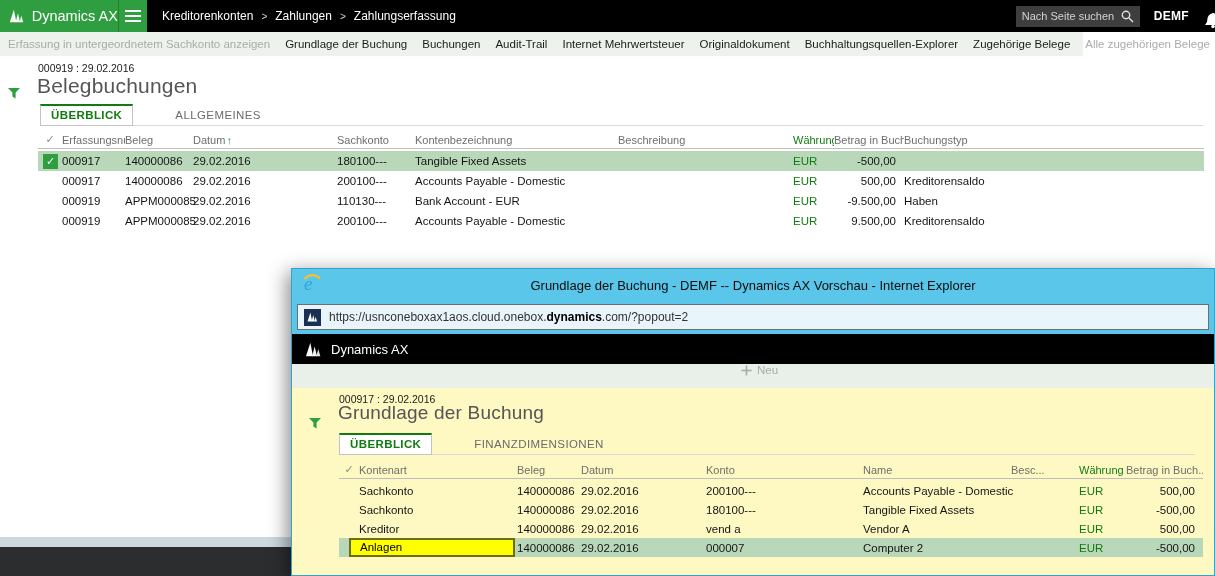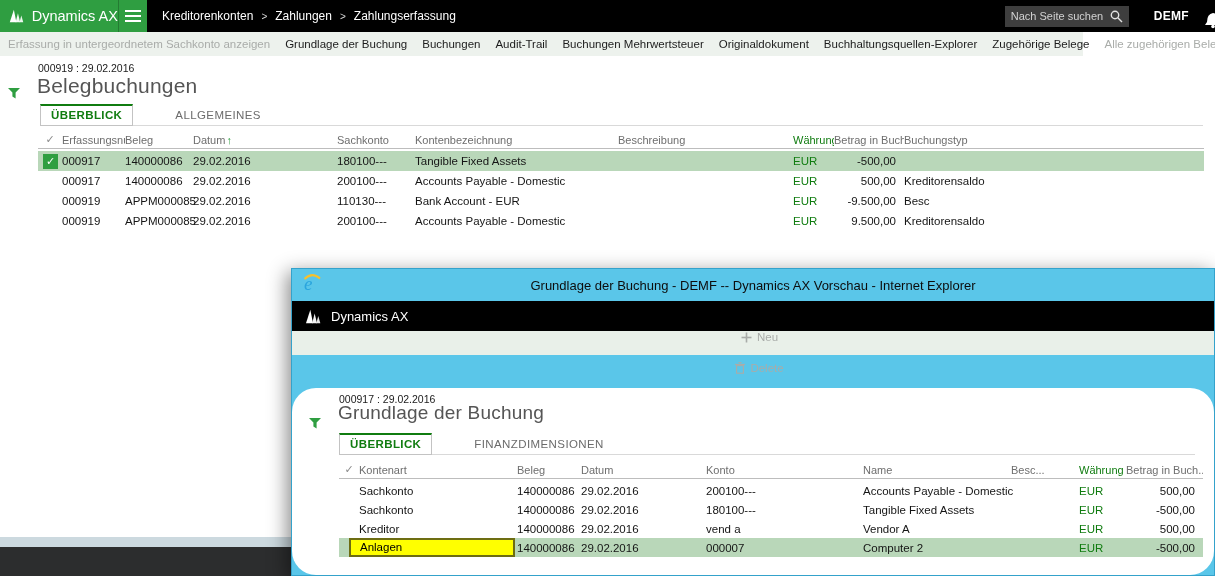--- a/index.html
+++ b/index.html
@@ -15,21 +15,21 @@
   .brand-text { font-size:14.5px; margin-left:7px; flex:1; white-space:nowrap; }
   .brand-sep { width:1px; height:32px; background:rgba(0,0,0,.22); }
   .hamburger { width:36px; height:32px; display:flex; flex-direction:column; justify-content:center; align-items:center; gap:3px; cursor:pointer; }
   .hamburger span { display:block; width:16px; height:2px; background:#fff; }
   .breadcrumb { display:flex; align-items:center; margin-left:15px; font-size:12px; white-space:nowrap; }
   .crumb { color:#fff; }
   .crumb-sep { margin:0 8px; color:#d8d8d8; font-size:10px; }
   .search-box { margin-left:auto; width:124px; height:21px; background:#3e3e3e; display:flex;
     align-items:center; padding:0 6px; flex:0 0 auto; }
   .search-ph { flex:1; font-size:11px; color:#d2d2d2; white-space:nowrap; }
-  .company { margin:0 14px 0 25px; font-size:12px; font-weight:700; letter-spacing:.3px; }
+  .company { margin:0 14px 0 14px; font-size:12px; font-weight:700; letter-spacing:.3px; }
   .bell-clip { width:12px; height:32px; overflow:hidden; flex:0 0 auto; }
 
   
   #actionbar { position:absolute; left:0; top:32px; width:1083px; height:24px; background:#edf2ed;
     display:flex; align-items:center; padding:0 16px 0 8px; font-size:11.5px; color:#1c1c1c; z-index:5; }
   .act-flow { display:flex; align-items:center; white-space:nowrap; }
   .action { margin-right:15px; cursor:pointer; }
   .action.disabled { color:#a9aca9; cursor:default; }
 
   
@@ -80,21 +80,21 @@
   .fav { width:17px; height:17px; background:#1b2f55; margin-right:8px; display:flex; align-items:center;
     justify-content:center; flex:0 0 auto; }
   .url { white-space:nowrap; color:#333; }
   .url b { color:#000; }
   .p-black { height:30px; background:#000; display:flex; align-items:center; color:#fff; padding-left:13px; gap:9px; font-size:13px; }
   .p-actions { height:24px; background:#e9f0e9; display:flex; align-items:center; padding-left:13px; gap:19px;
     font-size:11.5px; color:#1c1c1c;flex-direction:column; }
   .p-act { display:flex; align-items:center; gap:5px; cursor:pointer; }
   .p-act.disabled { color:#a9aca9; cursor:default; }
   .p-act.options-b { font-weight:700; font-size:11px; letter-spacing:.4px; }
-  .p-body { position:absolute; left:0; top:119px; right:0; bottom:0; background:#ffffff;border-radius:24px; }
+  .p-body { position:absolute; left:0; top:119px; right:0; bottom:0; background:#fef9c3; }
 </style>
 </head>
 <body>
 
 <div id="topbar">
   <div class="brand">
     <svg width="20" height="18" viewBox="0 0 20 18">
       <polygon points="1,17 6.2,1 9.4,17" fill="#fff"></polygon>
       <polygon points="8.4,17 11.4,5.5 14.2,17" fill="#fff" opacity=".95"></polygon>
       <polygon points="13.4,17 15.7,8.5 18.2,17" fill="#fff" opacity=".9"></polygon>
@@ -129,21 +129,21 @@
     </svg>
   </span>
 </div>
 
 <div id="actionbar">
   <div class="act-flow" id="main-actions">
       <span class="action disabled">Erfassung in untergeordnetem Sachkonto anzeigen</span>
       <span class="action">Grundlage der Buchung</span>
       <span class="action">Buchungen</span>
       <span class="action">Audit-Trail</span>
-      <span class="action">Buchungen Mehrwertsteuer</span>
+      <span class="action">Internet Mehrwertsteuer</span>
       <span class="action">Originaldokument</span>
       <span class="action">Buchhaltungsquellen-Explorer</span>
       <span class="action">Zugehörige Belege</span>
       <span class="action disabled">Alle zugehörigen Belege</span>
     </div>
 
 </div>
 
 <div id="main-content">
   <span class="funnel" style="left:8px; top:29px;">
@@ -200,21 +200,21 @@
       <div class="g-row g-data">
         <div class="g-cell c0 chk"></div>
         <div class="g-cell c1">000919</div>
         <div class="g-cell c2">APPM000085</div>
         <div class="g-cell c3">29.02.2016</div>
         <div class="g-cell c4">110130---</div>
         <div class="g-cell c5">Bank Account - EUR</div>
         <div class="g-cell c6"></div>
         <div class="g-cell c7">EUR</div>
         <div class="g-cell c8">-9.500,00</div>
-        <div class="g-cell c9">Besc</div>
+        <div class="g-cell c9">Haben</div>
       </div>
       <div class="g-row g-data">
         <div class="g-cell c0 chk"></div>
         <div class="g-cell c1">000919</div>
         <div class="g-cell c2">APPM000085</div>
         <div class="g-cell c3">29.02.2016</div>
         <div class="g-cell c4">200100---</div>
         <div class="g-cell c5">Accounts Payable - Domestic</div>
         <div class="g-cell c6"></div>
         <div class="g-cell c7">EUR</div>
@@ -230,20 +230,32 @@
 <div id="popup">
   <div class="p-title">
     <span class="ie">
       <svg width="22" height="22" viewBox="0 0 22 22">
         <text x="3" y="18" font-size="19" font-style="italic" fill="#2aa5de" font-family="serif">e</text>
         <path d="M3.5 7 Q11 -0.5 19 6.5" stroke="#f6c12d" stroke-width="2" fill="none"></path>
       </svg>
     </span>
     <span class="t">Grundlage der Buchung - DEMF -- Dynamics AX Vorschau - Internet Explorer</span>
   </div>
+  <div class="p-addr">
+    <div class="p-field">
+      <span class="fav">
+        <svg width="11" height="10" viewBox="0 0 20 18">
+          <polygon points="1,17 6.2,1 9.4,17" fill="#fff"></polygon>
+          <polygon points="8.4,17 11.4,5.5 14.2,17" fill="#fff"></polygon>
+          <polygon points="13.4,17 15.7,8.5 18.2,17" fill="#fff"></polygon>
+        </svg>
+      </span>
+      <span class="url"><span>https://usnconeboxax1aos.cloud.onebox.</span><b>dynamics</b><span>.com/?popout=2</span></span>
+    </div>
+  </div>
   <div class="p-black">
     <svg width="17" height="15" viewBox="0 0 20 18">
       <polygon points="1,17 6.2,1 9.4,17" fill="#fff"></polygon>
       <polygon points="8.4,17 11.4,5.5 14.2,17" fill="#fff" opacity=".95"></polygon>
       <polygon points="13.4,17 15.7,8.5 18.2,17" fill="#fff" opacity=".9"></polygon>
     </svg>
     <span>Dynamics AX</span>
   </div>
   <div class="p-actions">
     <span class="p-act disabled">

